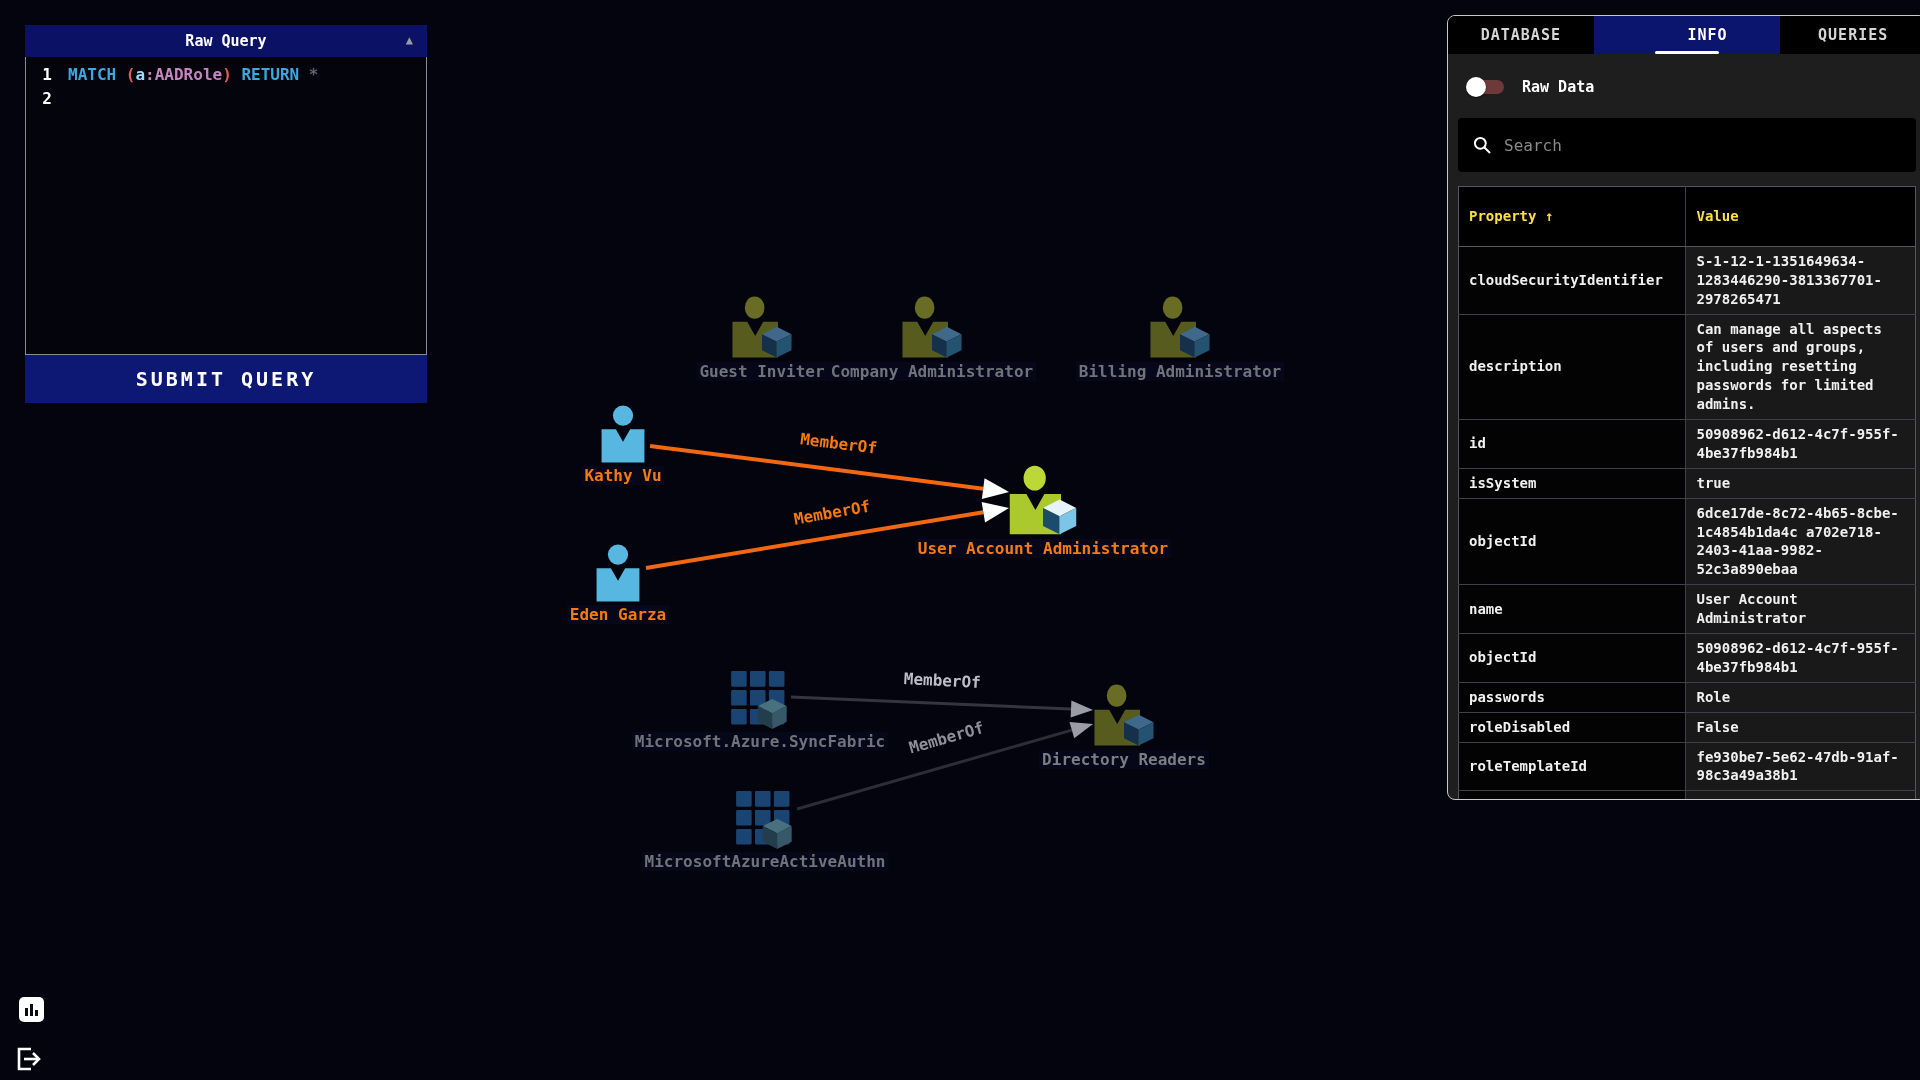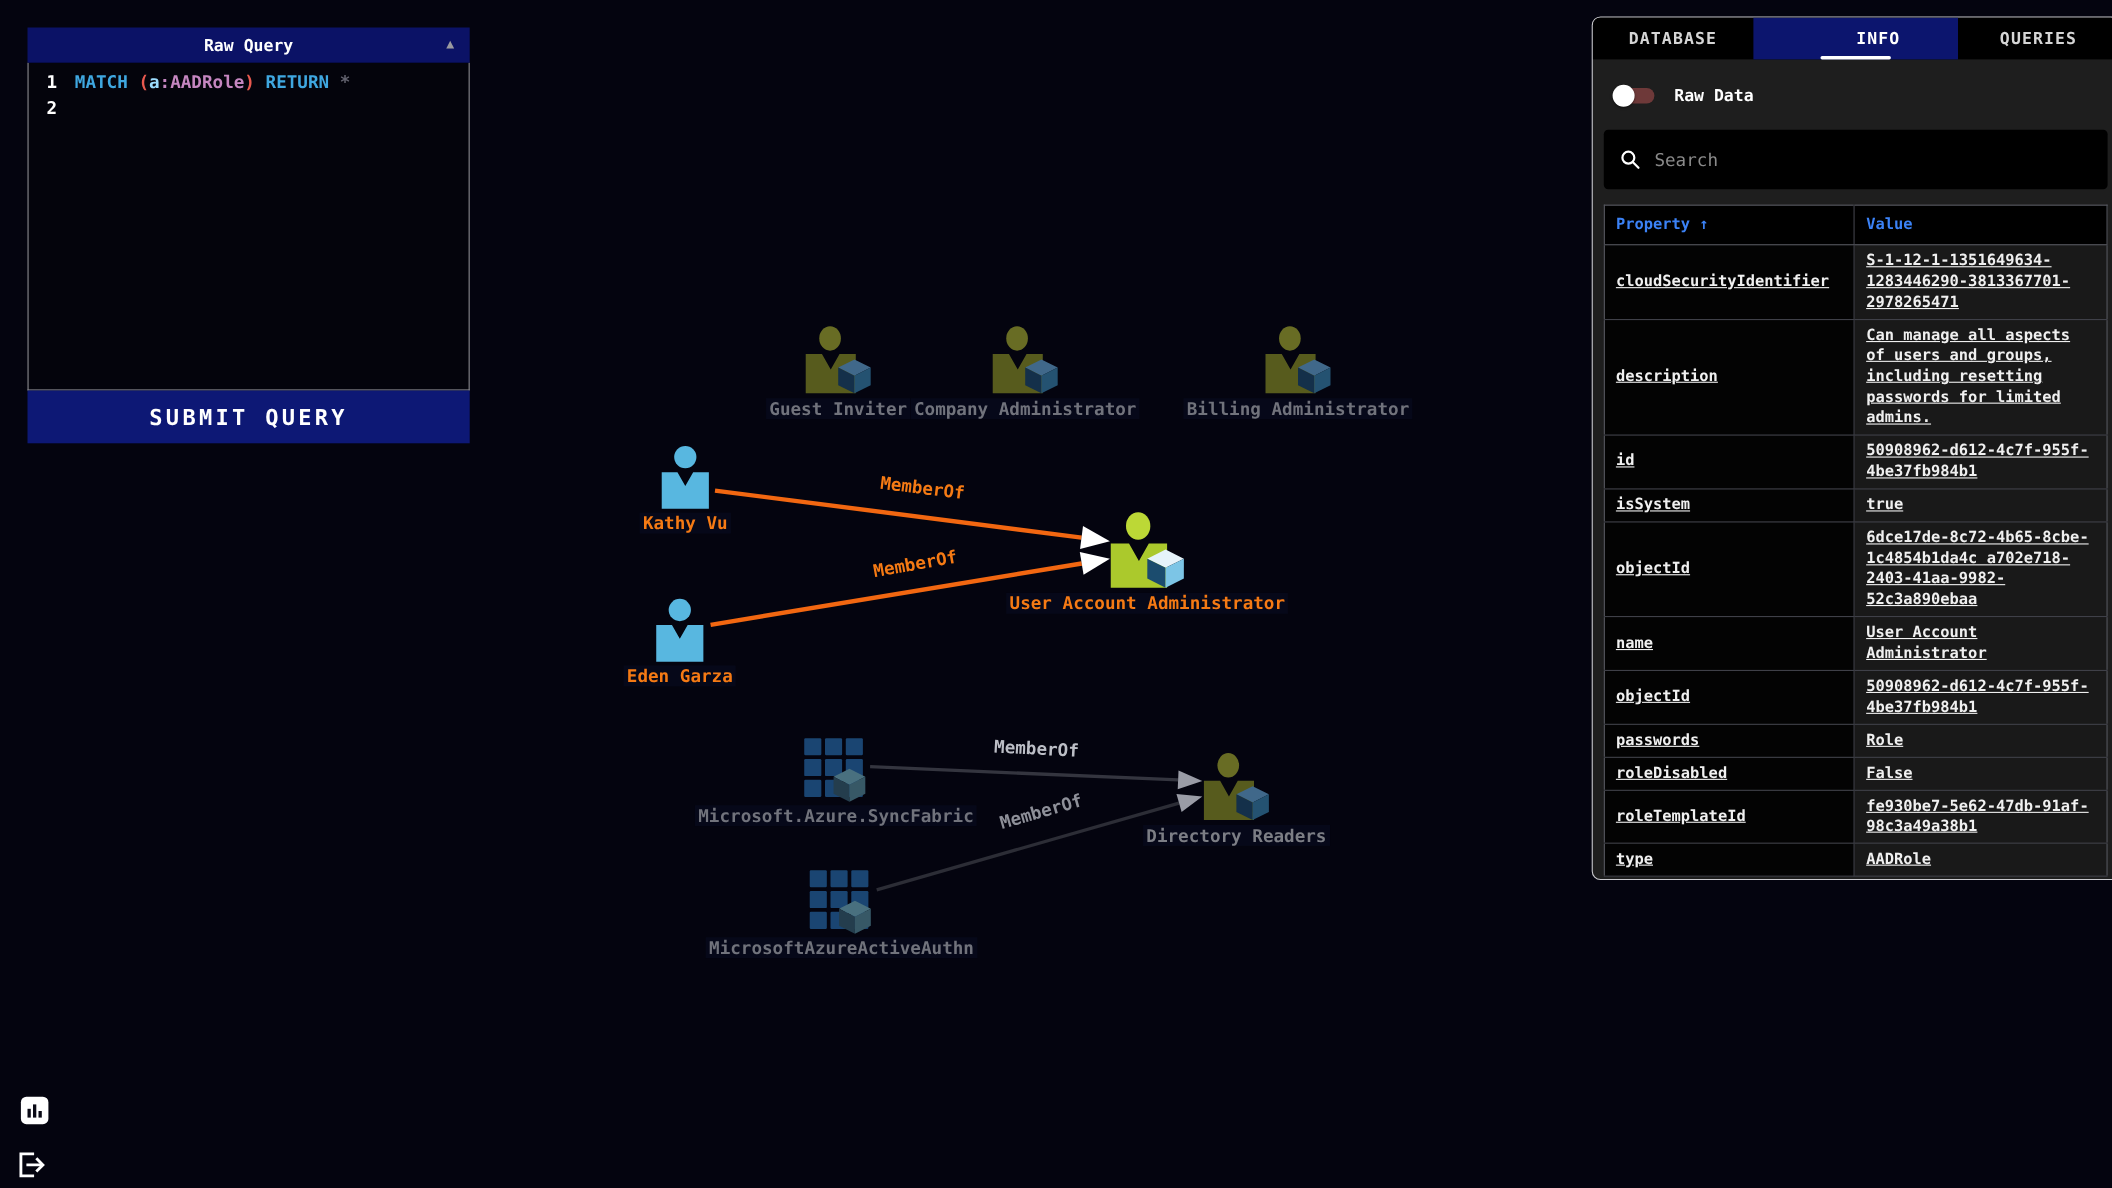--- a/index.html
+++ b/index.html
@@ -43,25 +43,25 @@
                    background:#6e3939; border-radius:8px; }
   .switch .thumb { position:absolute; left:0; top:1px; width:20px; height:20px;
                    background:#fff; border-radius:50%; box-shadow:0 1px 2px rgba(0,0,0,.6); }
   .searchbox { height:54px; background:#000; border-radius:4px; display:flex; align-items:center;
                gap:12px; padding:0 14px; margin-top:8px; margin-bottom:14px; }
   .searchbox input { flex:1; background:transparent; border:none; outline:none; color:#ddd;
                      font-family:"DejaVu Sans Mono", monospace; font-size:16px; }
   .searchbox input::placeholder { color:#8a8a8a; }
   table.props { width:100%; border-collapse:collapse; table-layout:fixed; border:1px solid #55565e;
                 font-size:14px; font-weight:bold; line-height:1.35; }
-  table.props th { background:#000; color:#3b82f6; text-align:left; padding:8px 10px;
+  table.props th { background:#000; color:#fde047; text-align:left; padding:20px 10px;
                    border-bottom:1px solid #55565e; }
   table.props th:first-child { border-right:1px solid #3f4048; }
   table.props td { padding:5px 10px; color:#f0f0f0; border-bottom:1px solid #3f4048;
-                   vertical-align:middle; word-wrap:break-word; overflow-wrap:break-word;text-decoration:underline; }
+                   vertical-align:middle; word-wrap:break-word; overflow-wrap:break-word; }
   td.prop { background:#030303; border-right:1px solid #3f4048; }
   td.val  { background:#191919; }
 
   
   .tool-btn { position:absolute; background:transparent; border:none; cursor:pointer; padding:0; }
   #chart-btn { left:18px; top:996px; }
   #logout-btn { left:13px; top:1044px; }
 </style>
 </head>
 <body>

